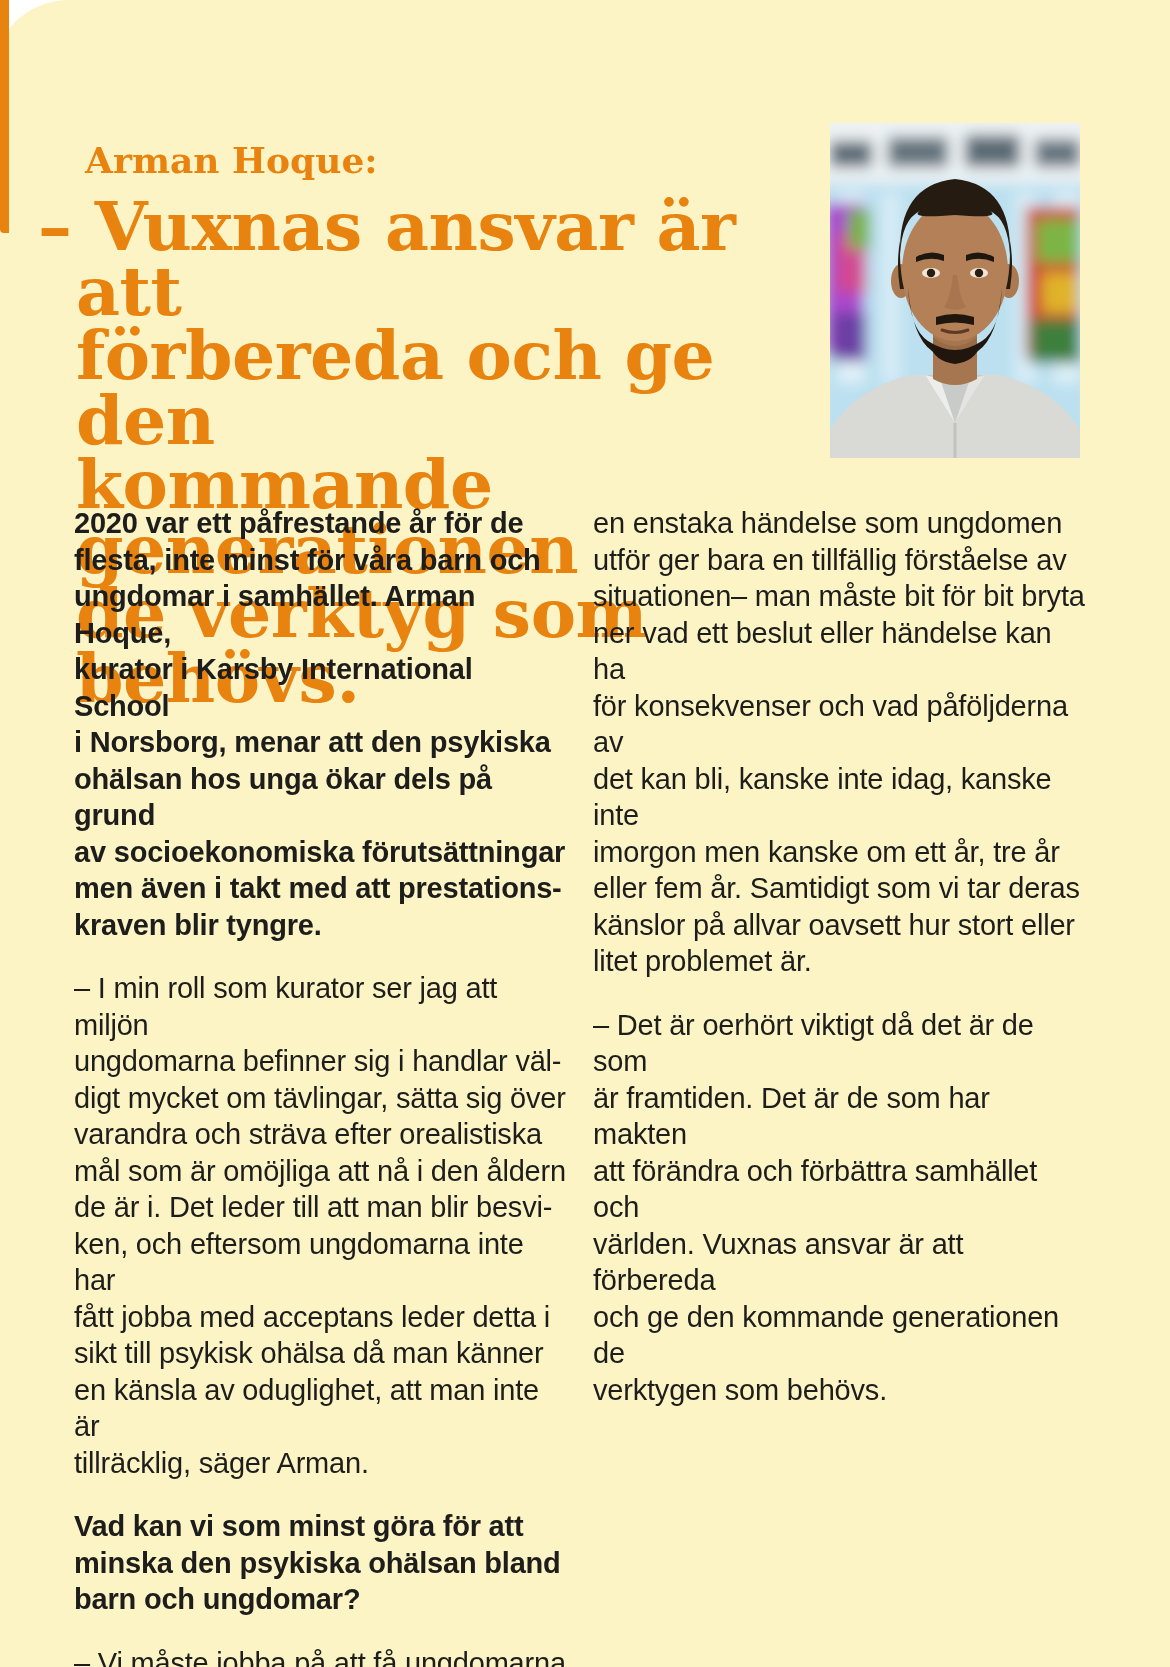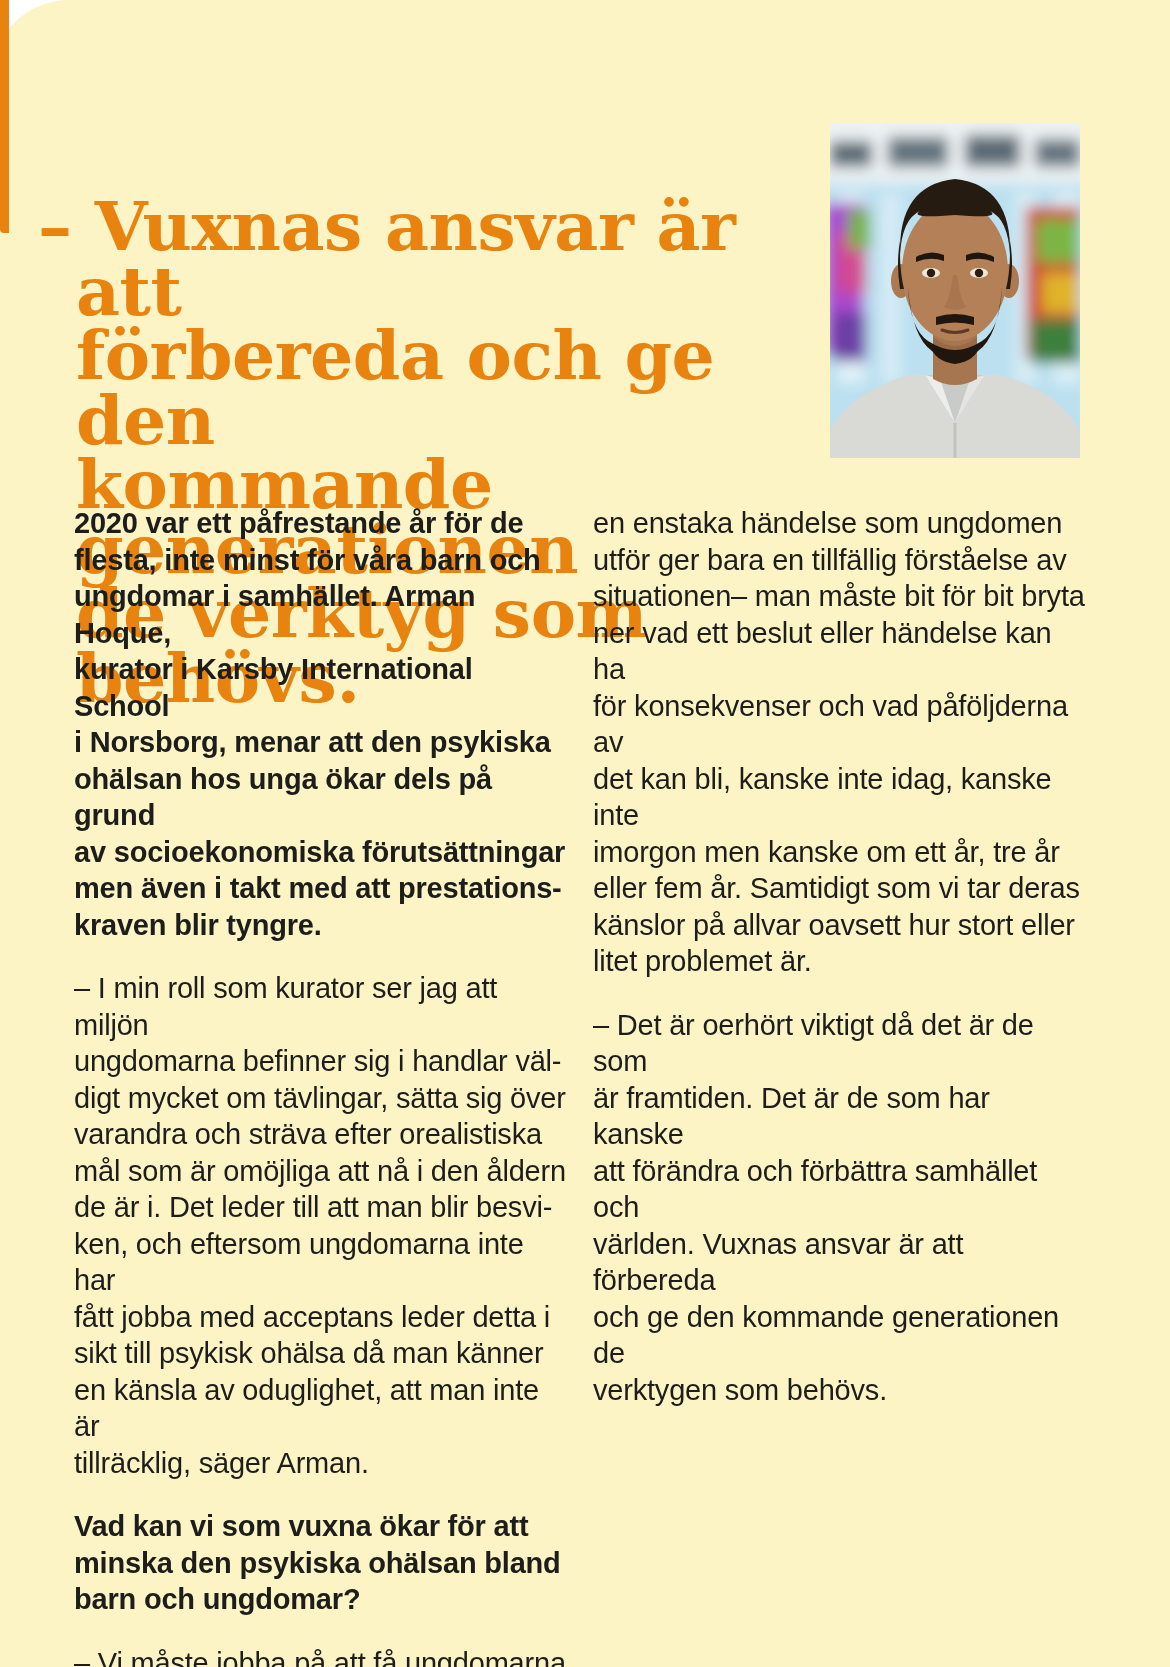--- a/index.html
+++ b/index.html
@@ -78,20 +78,21 @@
 </style>
 </head>
 <body>
 
 <div class="page">
 
   <div class="sheet"></div>
 
   <div class="corner-stripe"></div>
 
+  <div class="kicker">Arman Hoque:</div>
 
   <div class="headline">– Vuxnas ansvar är att
 förbereda och ge den
 kommande generationen
 de verktyg som behövs.</div>
 
   <div class="portrait">
     <svg viewBox="0 0 250 335" xmlns="http://www.w3.org/2000/svg">
       <defs>
         <filter id="blurbg" x="-20%" y="-20%" width="140%" height="140%">
@@ -171,39 +172,39 @@
 ungdomarna befinner sig i handlar väl-
 digt mycket om tävlingar, sätta sig över
 varandra och sträva efter orealistiska
 mål som är omöjliga att nå i den åldern
 de är i. Det leder till att man blir besvi-
 ken, och eftersom ungdomarna inte har
 fått jobba med acceptans leder detta i
 sikt till psykisk ohälsa då man känner
 en känsla av oduglighet, att man inte är
 tillräcklig, säger Arman.</p>
-    <p class="subhead">Vad kan vi som vuxna ökar för att
+    <p class="subhead">Vad kan vi som minst göra för att
 minska den psykiska ohälsan bland
 barn och ungdomar?</p>
     <p class="para">– Vi måste jobba på att få ungdomarna
 att inse helheten, t ex att prata om</p>
   </div>
 
   <div class="col col-right">
     <p class="para">en enstaka händelse som ungdomen
 utför ger bara en tillfällig förståelse av
 situationen– man måste bit för bit bryta
 ner vad ett beslut eller händelse kan ha
 för konsekvenser och vad påföljderna av
 det kan bli, kanske inte idag, kanske inte
 imorgon men kanske om ett år, tre år
 eller fem år. Samtidigt som vi tar deras
 känslor på allvar oavsett hur stort eller
 litet problemet är.</p>
     <p class="para">– Det är oerhört viktigt då det är de som
-är framtiden. Det är de som har kanske
+är framtiden. Det är de som har makten
 att förändra och förbättra samhället och
 världen. Vuxnas ansvar är att förbereda
 och ge den kommande generationen de
 verktygen som behövs.</p>
   </div>
 
 </div>
 
 </body></html>

